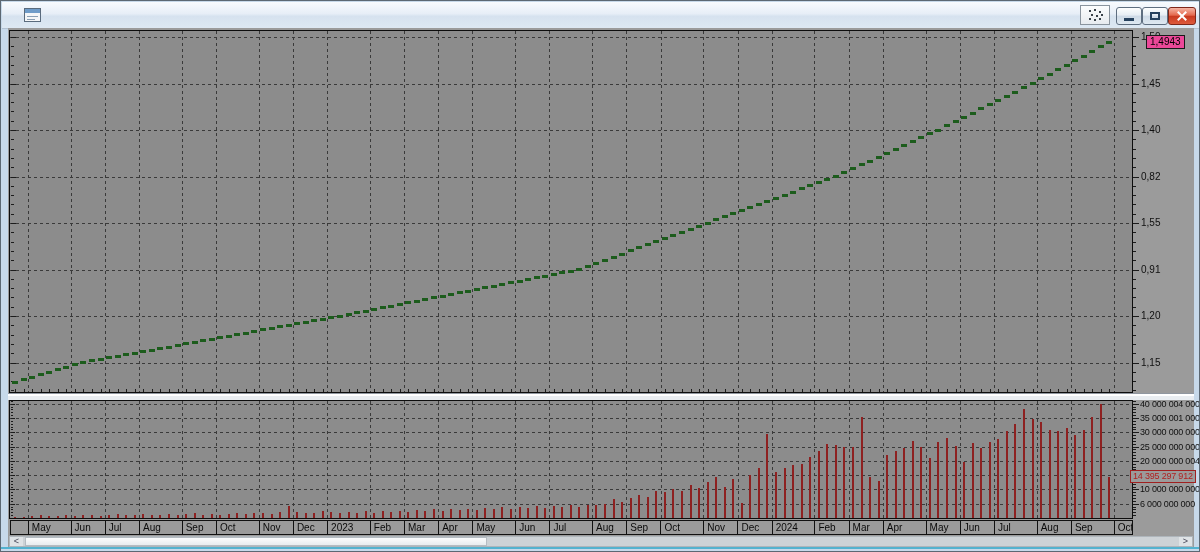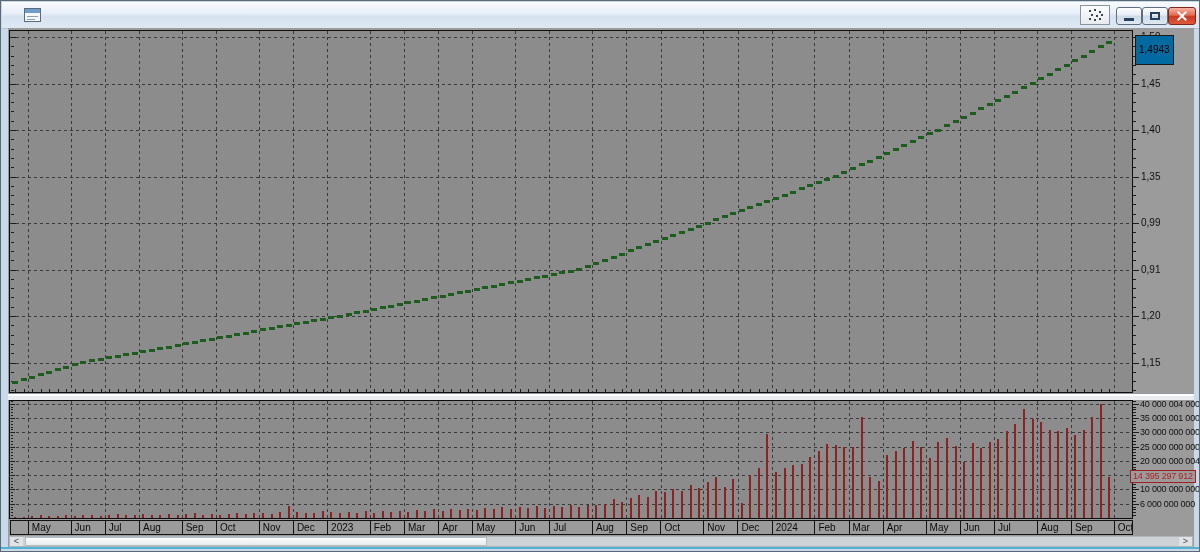--- a/index.html
+++ b/index.html
@@ -31,21 +31,21 @@
   .dash{position:absolute;width:6px;height:3px;}
   .vbar{position:absolute;width:2px;}
   .wtick{position:absolute;width:1px;height:3px;background:#1c1c1c;bottom:0;}
   .ltick{position:absolute;height:1px;background:#1c1c1c;left:1px;}
   .rtick{position:absolute;height:1px;background:#1c1c1c;left:0;}
   .axis{position:absolute;width:62px;}
   #price-axis{left:1125px;top:3px;height:361px;}
   #volume-axis{left:1125px;top:373px;height:117px;}
   .albl{position:absolute;left:8px;font-size:10px;color:#101010;white-space:nowrap;}
   .vlbl{position:absolute;left:7px;font-size:9px;letter-spacing:-0.2px;color:#101010;white-space:nowrap;}
-  .pbox{position:absolute;left:2px;font-size:10px;color:#000;background:#0369a1;border:1px solid #1a1a1a;padding:8px 3px;line-height:12px;white-space:nowrap;}
+  .pbox{position:absolute;left:13px;font-size:10px;color:#000;background:#ec4899;border:1px solid #1a1a1a;padding:0 3px;line-height:12px;white-space:nowrap;}
   .vbox{position:absolute;left:-3px;font-size:9px;color:#b11f1f;border:1px solid #a02020;padding:0 2px;line-height:11px;letter-spacing:-0.2px;background:#9b9b9b;white-space:nowrap;}
   #time-axis{position:absolute;left:2px;top:492px;width:1123px;height:15px;border:1px solid #111;border-right:none;box-sizing:border-box;background:#9b9b9b;}
   .mcell{position:absolute;top:0;height:13px;border-right:1px solid #111;box-sizing:border-box;font-size:10px;line-height:13px;padding-left:3px;color:#0a0a0a;overflow:hidden;white-space:nowrap;}
   #scrollbar{position:absolute;left:1px;top:508px;width:1184px;height:11px;background:#cdd2d6;border:1px solid #aeb5bb;box-sizing:border-box;}
   .sbtn{position:absolute;top:0;width:13px;height:9px;background:#dfe3e6;font-size:9px;line-height:9px;text-align:center;color:#445;}
   #sb-left{left:0;}
   #sb-right{right:0;}
   #sb-thumb{position:absolute;left:15px;top:0;width:462px;height:9px;background:linear-gradient(#fbfcfd,#e8ecef);border:1px solid #b5bcc2;box-sizing:border-box;}
   #bottom-edge{position:absolute;left:0;top:546px;width:1200px;height:2px;background:#53b2cf;}
   svg{display:block;}
@@ -671,22 +671,22 @@
         <div class="rtick" style="top: 61.8px; width: 3px;"></div>
         <div class="rtick" style="top: 52.5px; width: 6px;"></div>
         <div class="rtick" style="top: 43.2px; width: 3px;"></div>
         <div class="rtick" style="top: 33.9px; width: 3px;"></div>
         <div class="rtick" style="top: 24.6px; width: 3px;"></div>
         <div class="rtick" style="top: 15.3px; width: 3px;"></div>
         <div class="rtick" style="top: 6px; width: 6px;"></div>
         <div class="albl" style="top: 0px;">1,50</div>
         <div class="albl" style="top: 46.5px;">1,45</div>
         <div class="albl" style="top: 93px;">1,40</div>
-        <div class="albl" style="top: 139.5px;">1,35</div>
-        <div class="albl" style="top: 186px;">0,99</div>
+        <div class="albl" style="top: 139.5px;">0,82</div>
+        <div class="albl" style="top: 186px;">1,55</div>
         <div class="albl" style="top: 232.5px;">0,91</div>
         <div class="albl" style="top: 279px;">1,20</div>
         <div class="albl" style="top: 325.5px;">1,15</div>
         <div class="pbox" style="top: 4.3px;">1,4943</div>
       </div>
     <div id="volume-axis" class="axis">
         <div class="rtick" style="top: 114.1px; width: 3px;"></div>
         <div class="rtick" style="top: 111.3px; width: 3px;"></div>
         <div class="rtick" style="top: 108.4px; width: 3px;"></div>
         <div class="rtick" style="top: 105.6px; width: 3px;"></div>

